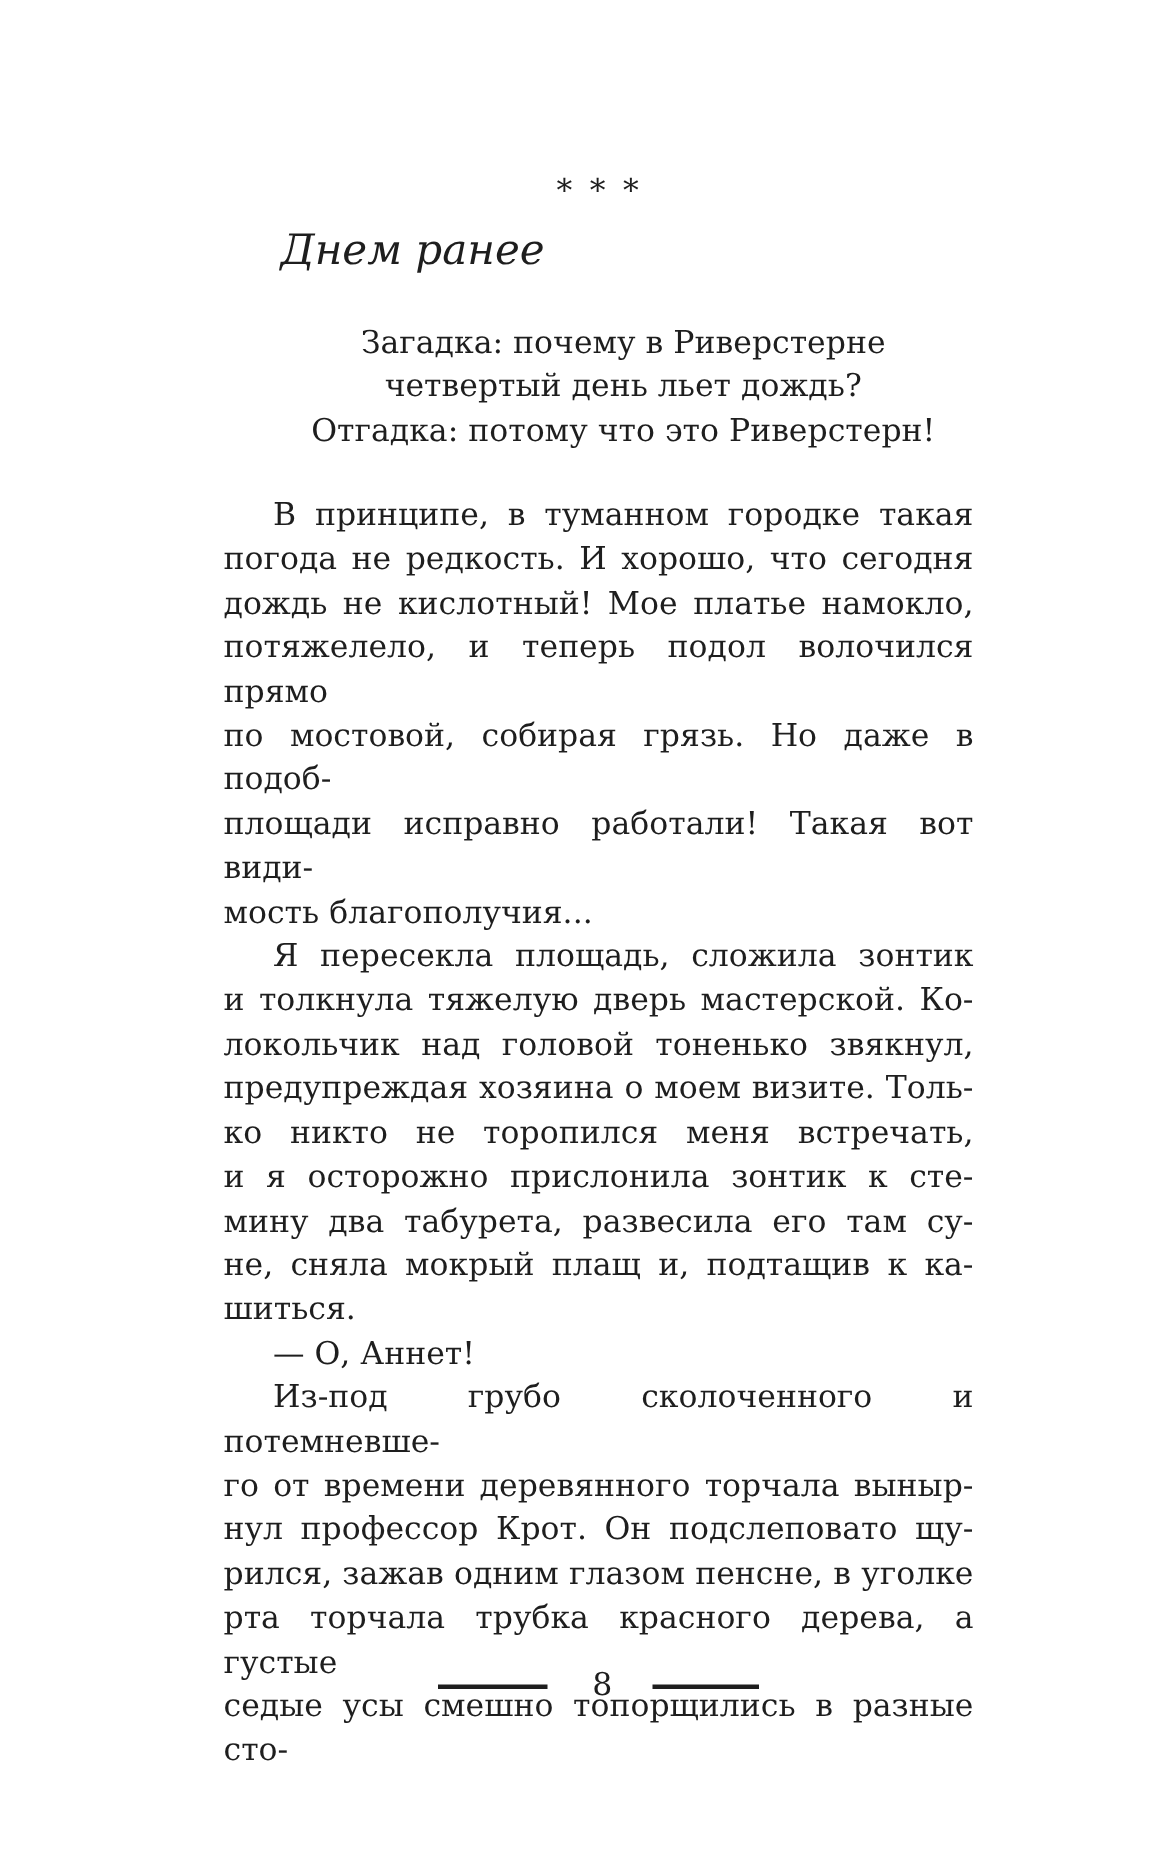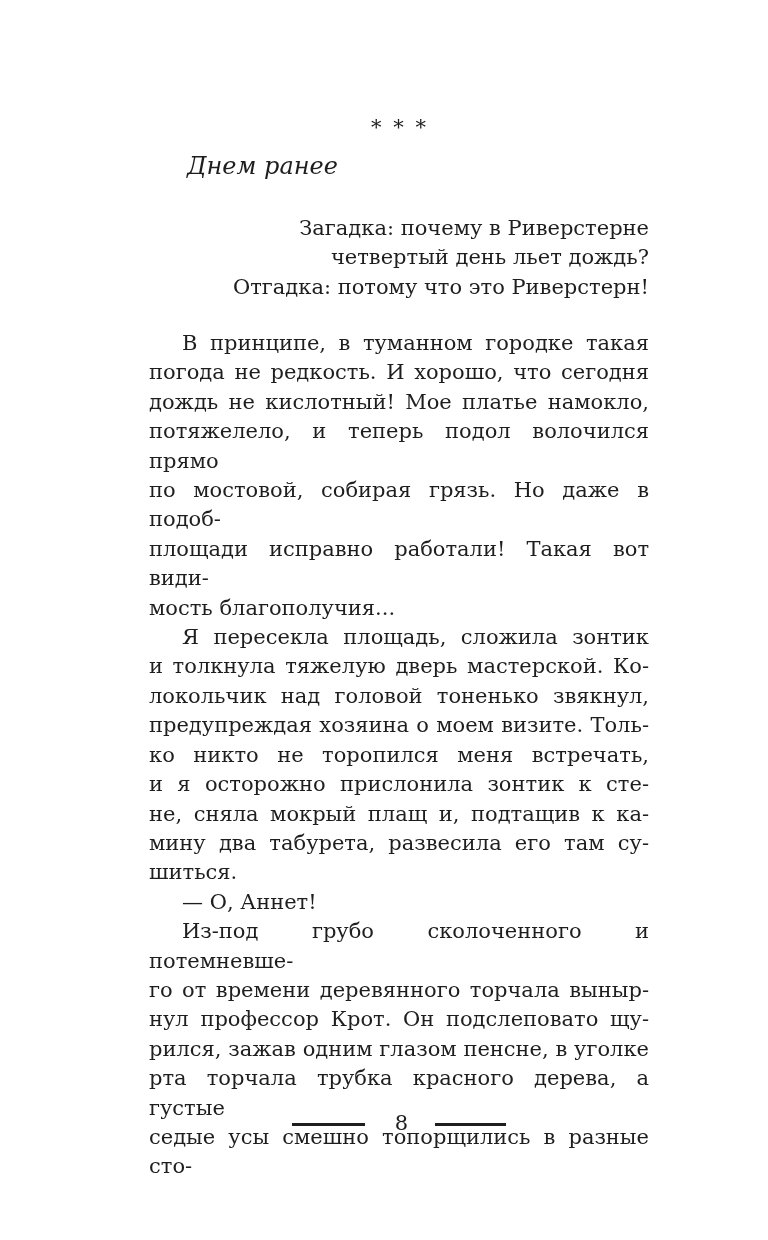--- a/index.html
+++ b/index.html
@@ -33,32 +33,32 @@
     width: 100%;
     text-align: center;
     word-spacing: 3px;
     letter-spacing: 1px;
   }
   .dateline {
     position: absolute;
     top: 152px;
     left: 38px;
     font-style: italic;
-    font-size: 24px;
+    font-size: 28px;
   }
   .riddle {
     position: absolute;
     top: 214px;
     left: 0;
     width: 100%;
     padding-left: 33px;
     box-sizing: border-box;
   }
   .riddle .rline {
-    text-align: right;
+    text-align: center;
   }
   .body-text {
     position: absolute;
     top: 329px;
     left: 0;
     width: 500px;
   }
   .para .line {
     text-align: justify;
     text-align-last: justify;
@@ -117,22 +117,22 @@
           <div class="line">площади исправно работали! Такая вот види-</div>
           <div class="line last">мость благополучия...</div>
         </div>
         <div class="para">
           <div class="line first">Я пересекла площадь, сложила зонтик</div>
           <div class="line">и толкнула тяжелую дверь мастерской. Ко-</div>
           <div class="line">локольчик над головой тоненько звякнул,</div>
           <div class="line">предупреждая хозяина о моем визите. Толь-</div>
           <div class="line">ко никто не торопился меня встречать,</div>
           <div class="line">и я осторожно прислонила зонтик к сте-</div>
+          <div class="line">мину два табурета, развесила его там су-</div>
           <div class="line">не, сняла мокрый плащ и, подтащив к ка-</div>
-          <div class="line">мину два табурета, развесила его там су-</div>
           <div class="line last">шиться.</div>
         </div>
         <div class="para">
           <div class="line first last">— О, Аннет!</div>
         </div>
         <div class="para">
           <div class="line first">Из-под грубо сколоченного и потемневше-</div>
           <div class="line">го от времени деревянного торчала выныр-</div>
           <div class="line">нул профессор Крот. Он подслеповато щу-</div>
           <div class="line">рился, зажав одним глазом пенсне, в уголке</div>

